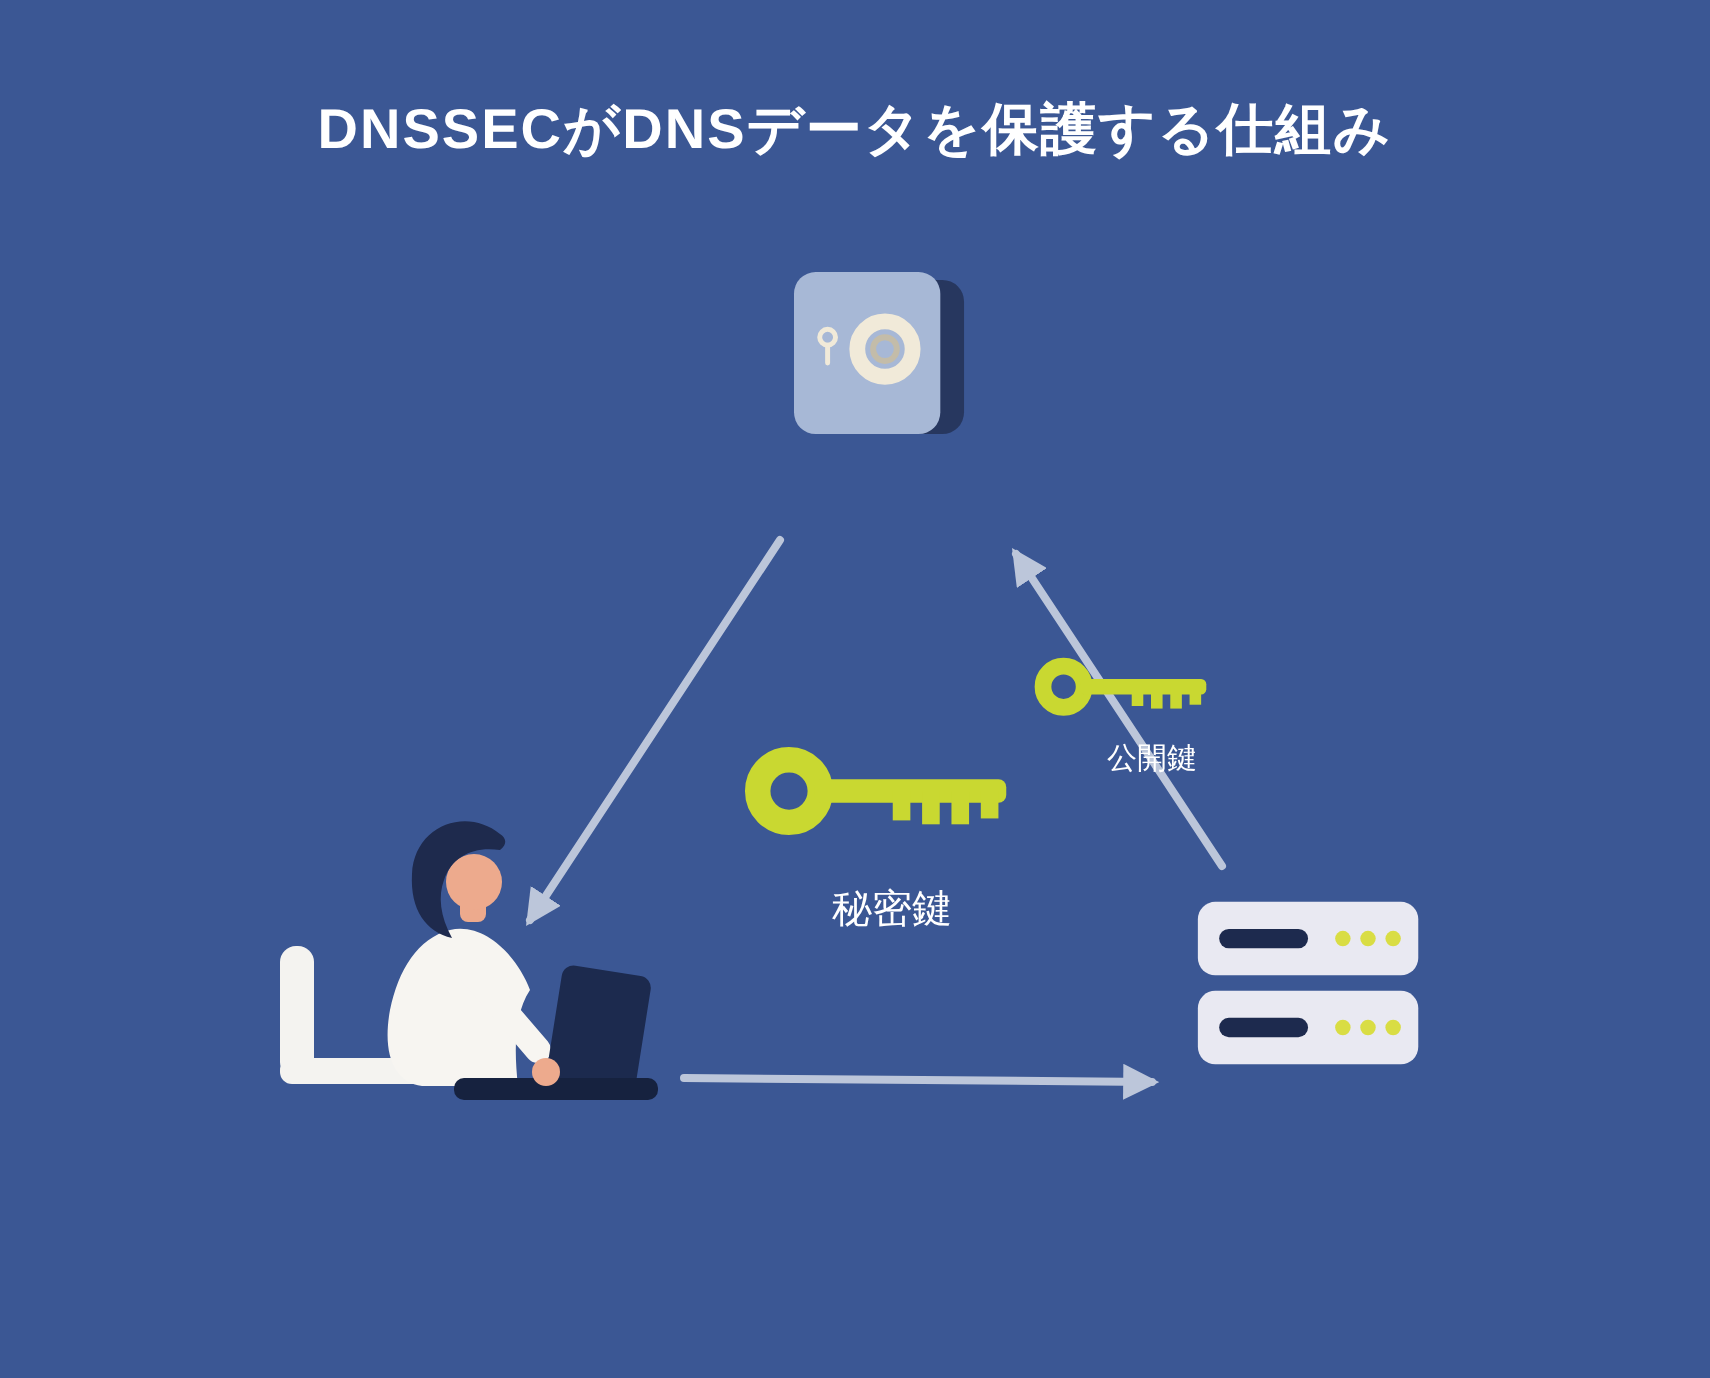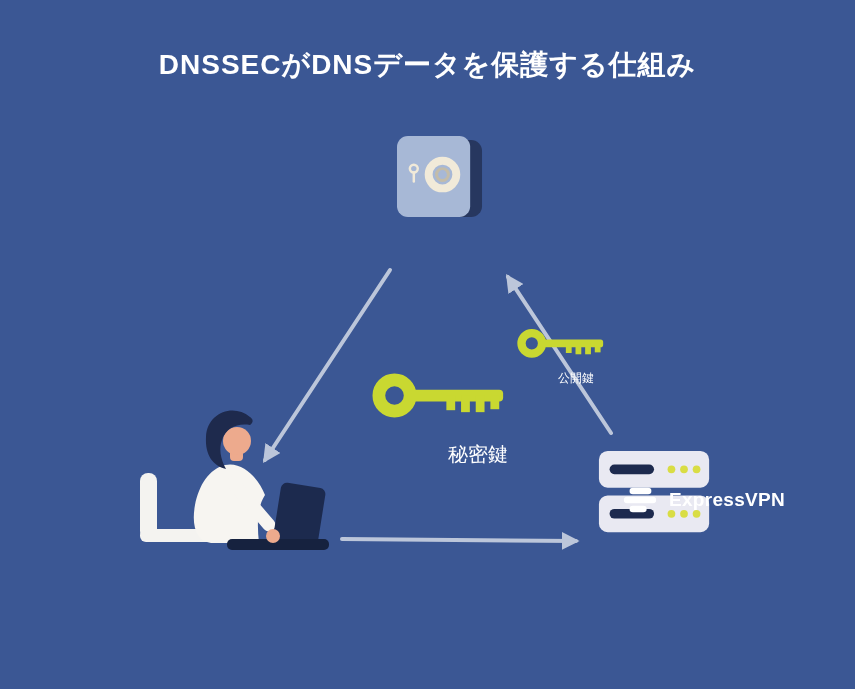--- a/index.html
+++ b/index.html
@@ -23,22 +23,22 @@
   .arrow-head { fill:var(--arrow,#bcc6da); }
 
   .icon-box { position:absolute; }
   .icon-box svg { width:100%; height:100%; display:block; }
 
   .node-label {
     position:absolute; transform:translateX(-50%);
     color:var(--text,#fff); white-space:nowrap; font-weight:500;
   }
   .lbl-record { left:447px; top:228px; font-size:20px; }
-  .lbl-private { left:446px; top:441px; font-size:20px;margin-left:32px; }
-  .lbl-public { left:576px; top:370px; font-size:12px; }
+  .lbl-private { left:446px; top:441px; font-size:20px; }
+  .lbl-public { left:576px; top:370px; font-size:15px; }
   .lbl-client { left:219px; top:561px; font-size:19px; }
   .lbl-server { left:664px; top:556px; font-size:19px; }
 
   
   .safe-side  { fill:var(--safe-side,#27375f); }
   .safe-front { fill:var(--safe-front,#a7b8d6); }
   .safe-dial  { stroke:var(--safe-dial,#f1ead9); fill:none; }
   .safe-dial-inner { stroke:#c3bca9; fill:none; }
 
   
@@ -143,22 +143,14 @@
       <circle class="srv-dot" cx="90" cy="21" r="4"></circle>
       <circle class="srv-dot" cx="103" cy="21" r="4"></circle>
       <rect class="srv-body" x="2" y="48" width="114" height="38" rx="9"></rect>
       <rect class="srv-slot" x="13" y="62" width="46" height="10" rx="5"></rect>
       <circle class="srv-dot" cx="77" cy="67" r="4"></circle>
       <circle class="srv-dot" cx="90" cy="67" r="4"></circle>
       <circle class="srv-dot" cx="103" cy="67" r="4"></circle>
     </svg>
   </div>
 
-  <div class="footer-brand">
-    <svg class="brand-mark" viewBox="0 0 40 32">
-      <rect class="brand-bar" x="9" y="3" width="23" height="7" rx="3.5"></rect>
-      <rect class="brand-bar" x="3" y="12.5" width="34" height="7" rx="3.5"></rect>
-      <rect class="brand-bar" x="9" y="22" width="18" height="7" rx="3.5"></rect>
-    </svg>
-    <span class="brand-text">ExpressVPN</span>
-  </div>
 
 </div>
 
 </body></html>

